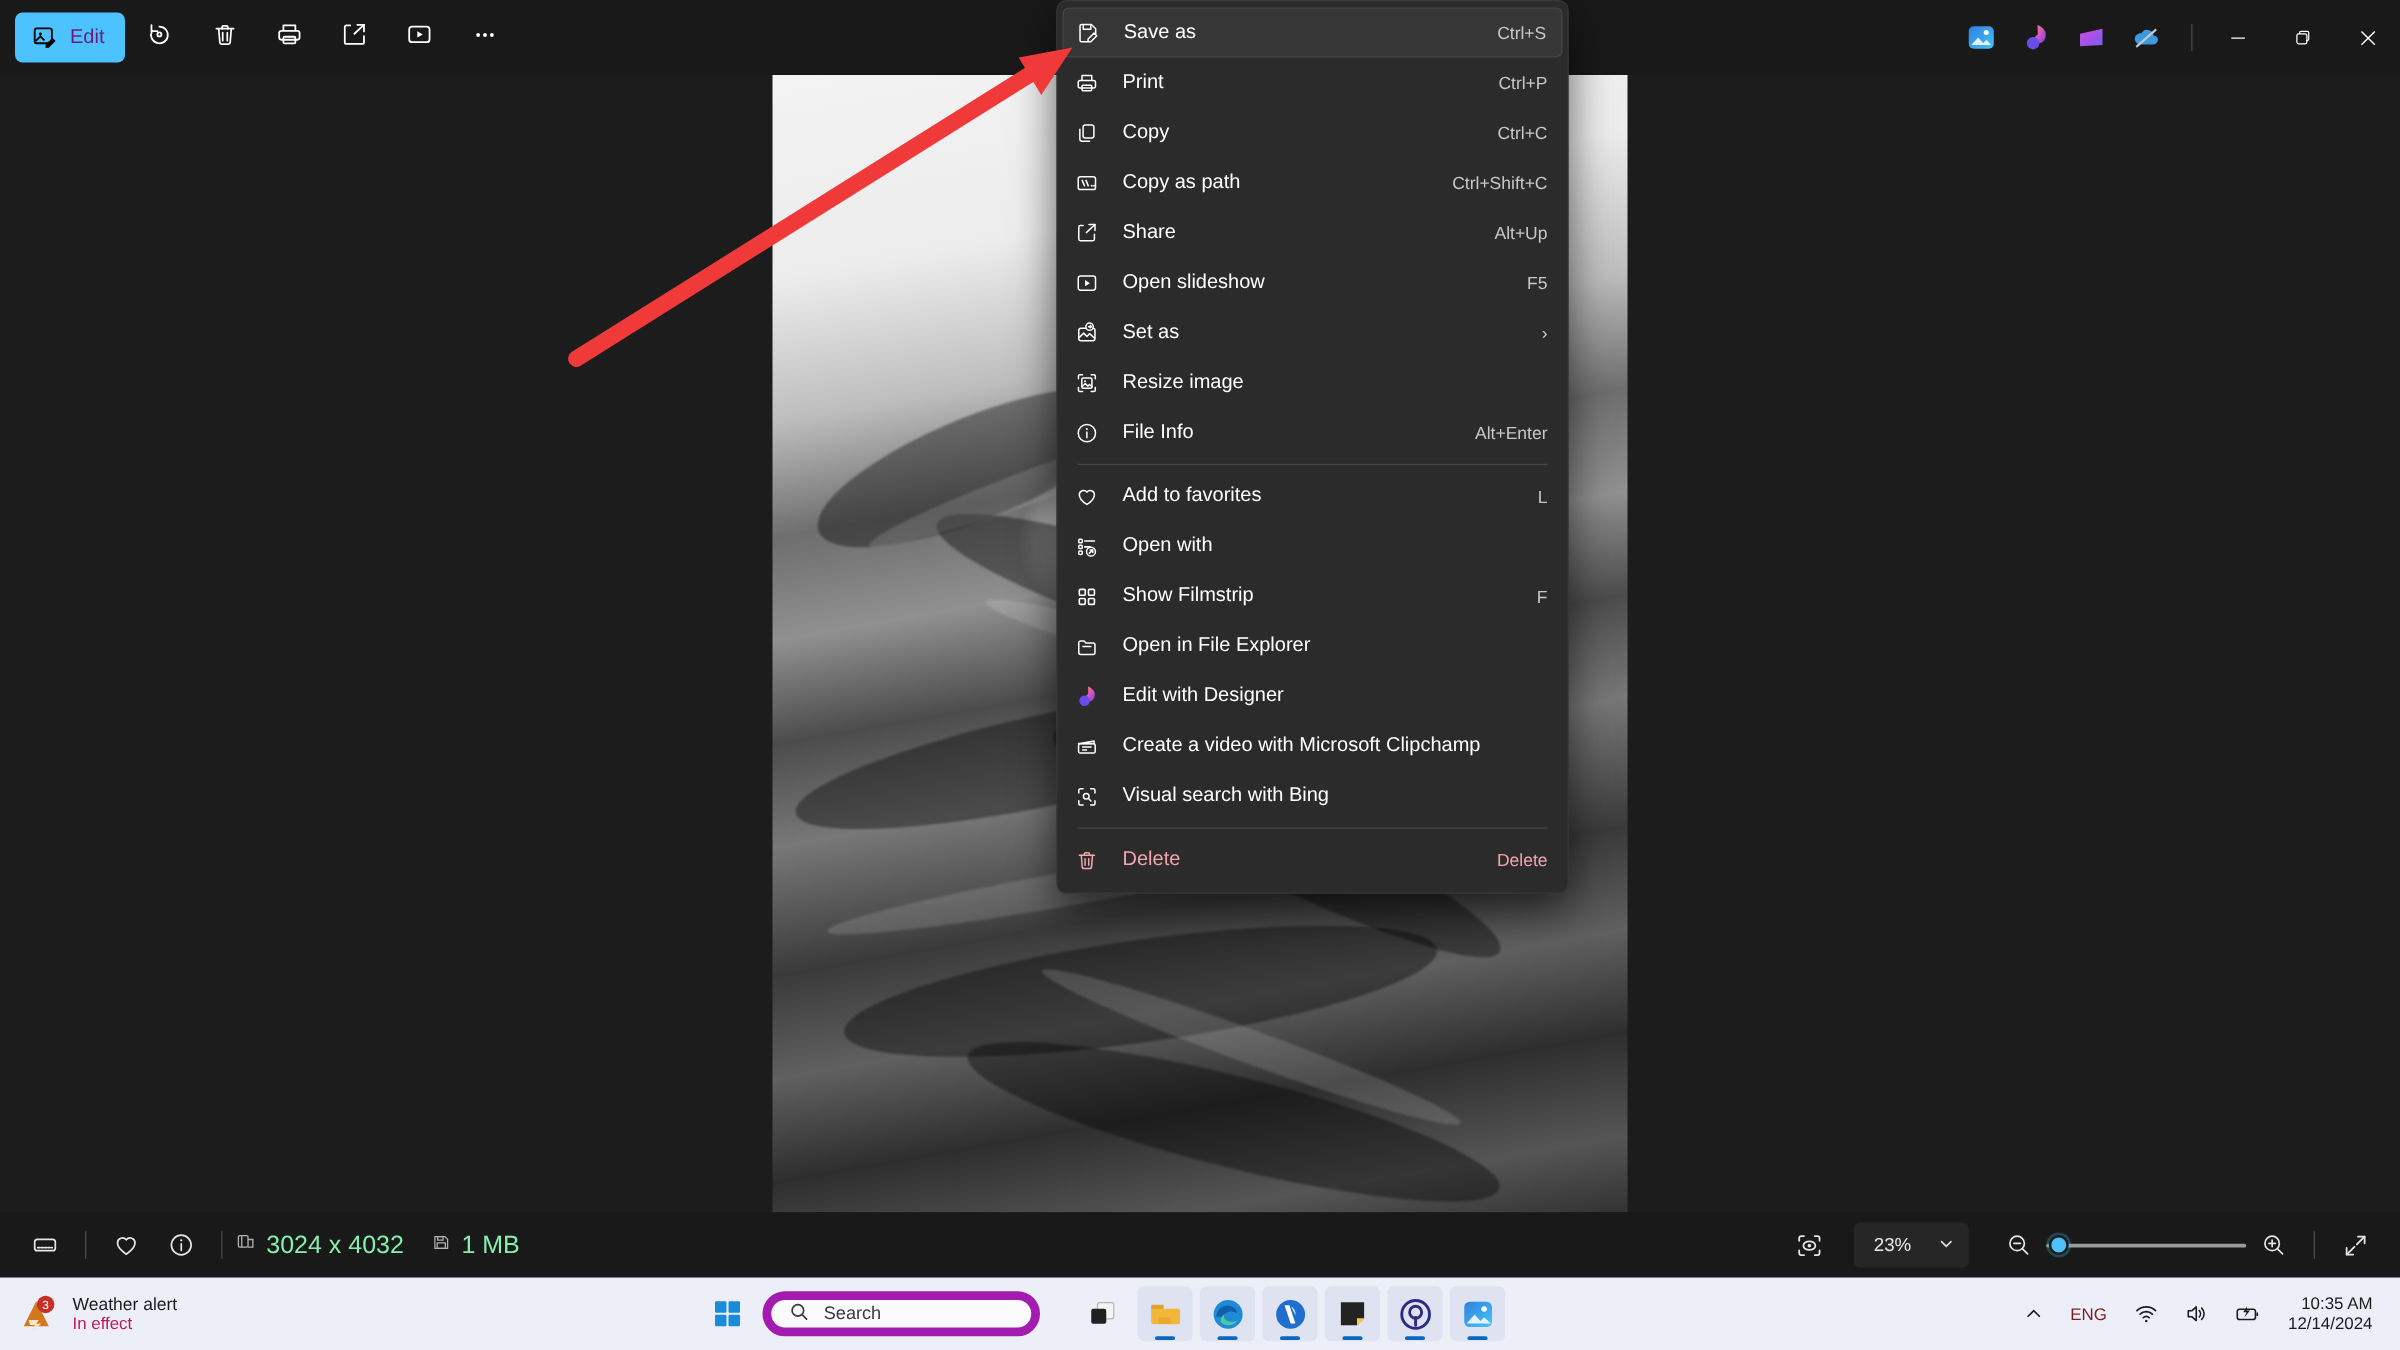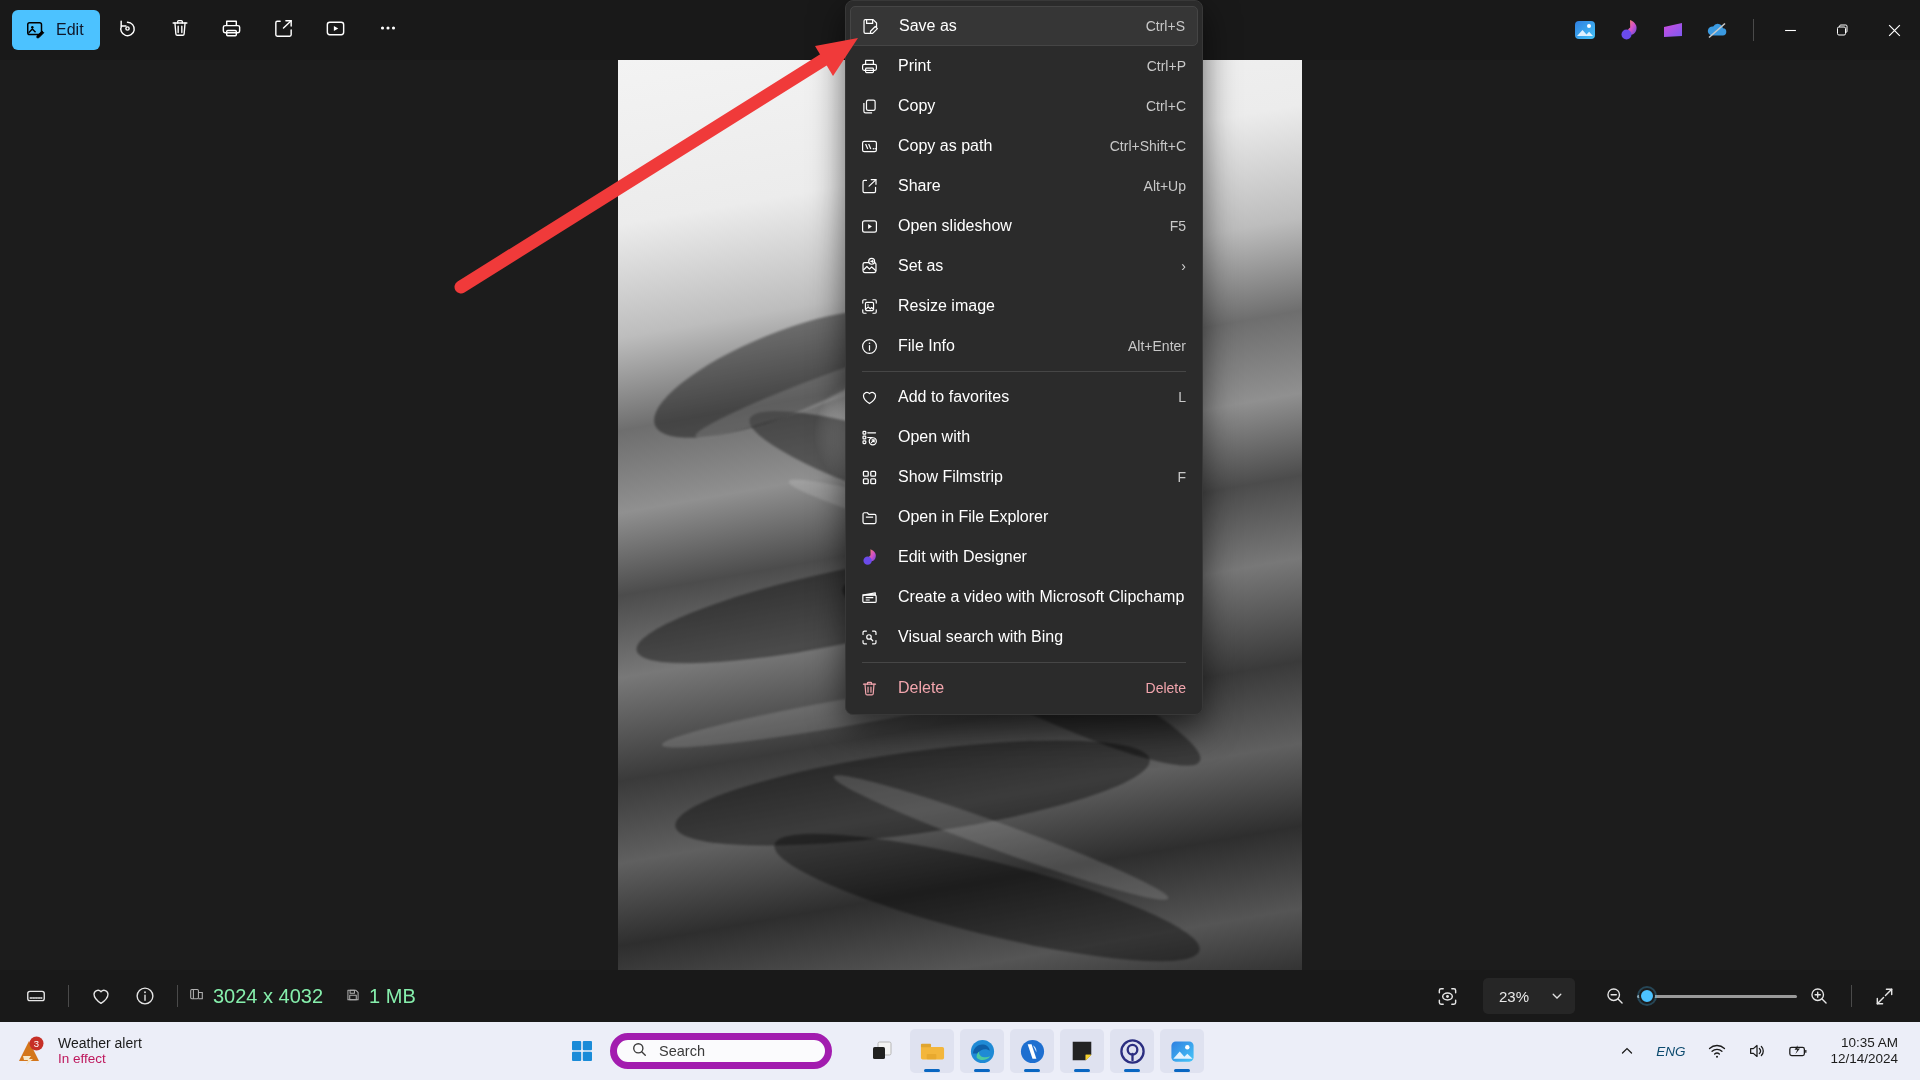--- a/index.html
+++ b/index.html
@@ -21,21 +21,21 @@
     position: absolute; left: 0; top: 0;
     width: 1920px; height: 60px;
     background: #191919;
     display: flex; align-items: center;
     z-index: 40;
   }
   .tb-left { display: flex; align-items: center; padding-left: 12px; gap: 4px; }
   .edit-btn {
     display: flex; align-items: center; gap: 9px;
     background: #4cc2ff;
-    color: #0f172a;
+    color: #701a75;
     height: 40px;
     padding: 0 16px 0 13px;
     border-radius: 6px;
     font-size: 16px;
     cursor: pointer;
   }
   .edit-btn svg { display: block; }
   .tb-btn {
     width: 48px; height: 40px;
     display: flex; align-items: center; justify-content: center;
@@ -85,21 +85,21 @@
     filter: blur(1px);
   }
 
   
   .arrow { position: absolute; left: 0; top: 0; width: 1920px; height: 1080px; pointer-events: none; z-index: 60; }
 
   
   .ctxmenu {
     position: absolute;
     left: 845px; top: 0px;
-    width: 358px;
+    width: 410px;
     background: #2b2b2b;
     border: 1px solid #383838;
     border-radius: 8px;
     padding: 5px 4px 6px 4px;
     box-shadow: 0 12px 34px rgba(0,0,0,0.6);
     z-index: 50;
     color: #ffffff;
   }
   .mi {
     display: flex; align-items: center;
@@ -176,21 +176,21 @@
     width: 222px; height: 36px;
     background: #fbfbfd; border: 7px solid #a21caf;
     border-radius: 18px; padding: 0 14px;
     color: #3a3a3a; font-size: 14.5px; cursor: text;
   }
   .tk-icon { width: 44px; height: 44px; display: flex; align-items: center; justify-content: center; border-radius: 5px; cursor: pointer; position: relative; }
   .tk-icon .dot { position: absolute; bottom: 1px; left: 50%; transform: translateX(-50%); width: 6px; height: 3px; border-radius: 2px; background: #6b6b6b; }
   .tk-icon.active { background: #dfe2f0; }
   .tk-icon.active .dot { width: 16px; background: #0a67c2; }
   .tbar-right { margin-left: auto; display: flex; align-items: center; gap: 6px; padding-right: 14px; }
-  .tray-btn { height: 42px; display: flex; align-items: center; justify-content: center; padding: 0 7px; border-radius: 5px; cursor: pointer; color: #0c4a6e; font-style: italic; }
+  .tray-btn { height: 42px; display: flex; align-items: center; justify-content: center; padding: 0 7px; border-radius: 5px; cursor: pointer; color: #7f1d1d; }
   .clock { text-align: right; line-height: 1.2; font-size: 13.5px; color: #1b1b1b; padding: 0 8px; cursor: pointer; }
   .lang { font-size: 13.5px; padding: 0 9px; cursor: pointer; }
 </style>
 </head>
 <body>
 
 <div id="app">
 
   <div class="canvas">
     <div class="photo">

